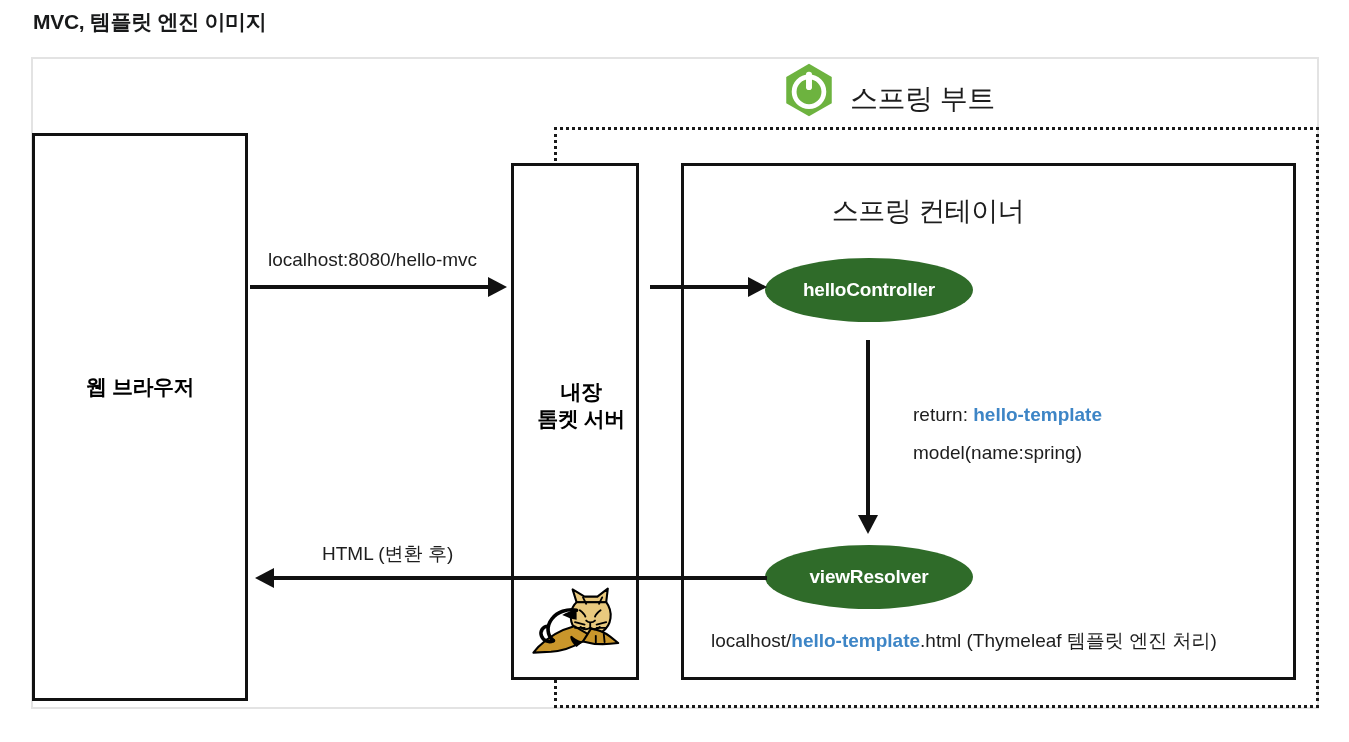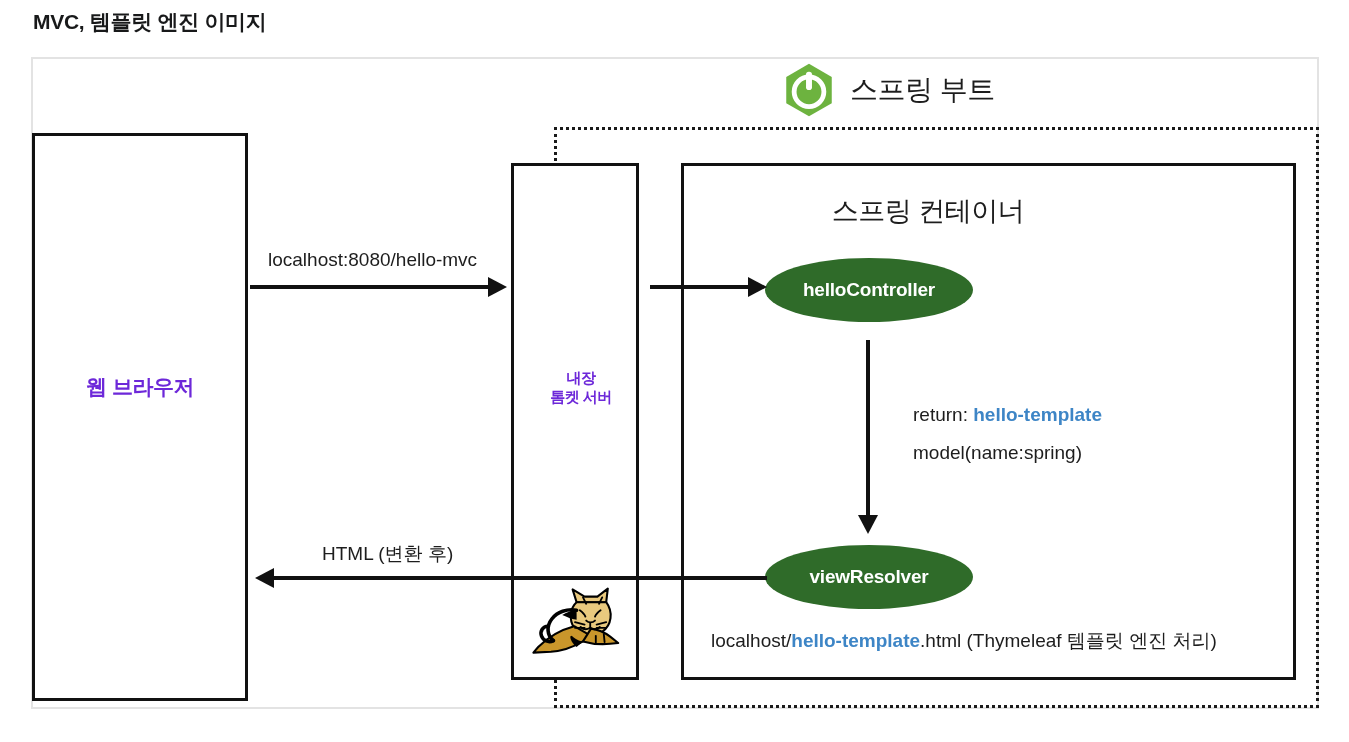--- a/index.html
+++ b/index.html
@@ -52,21 +52,21 @@
     background: transparent;
   }
 
   
   #springboot-header {
     position: absolute;
     left: 780px;
     top: 62px;
     height: 56px;
     display: flex;
-    align-items: center;
+    align-items: flex-end;
     gap: 12px;
   }
   #springboot-logo { width: 58px; height: 56px; display: block; }
   #springboot-label {
     font-size: 28px;
     color: #1d1d1d;
     white-space: nowrap;
     letter-spacing: -0.5px;
   }
 
@@ -76,32 +76,32 @@
     border: 3px solid #111111;
     background: #ffffff;
   }
   #browser-box { left: 32px; top: 133px; width: 216px; height: 568px; }
   #tomcat-box  { left: 511px; top: 163px; width: 128px; height: 517px; }
   #container-box { left: 681px; top: 163px; width: 615px; height: 517px; }
 
   .box-label {
     position: absolute;
     font-weight: bold;
-    color: #6d28d9;
+    color: #000000;
     text-align: center;
     line-height: 1.28;
     white-space: pre-line;
   }
   #browser-label {
     left: 32px; top: 374px; width: 216px;
     font-size: 21px; letter-spacing: -0.5px;
   }
   #tomcat-label {
-    left: 511px; top: 368px; width: 140px;
-    font-size: 15px; letter-spacing: -0.5px;
+    left: 511px; top: 379px; width: 140px;
+    font-size: 21px; letter-spacing: -0.5px;
   }
 
   #container-title {
     position: absolute;
     left: 681px; top: 193px; width: 494px;
     text-align: center;
     font-size: 27px;
     color: #1d1d1d;
     letter-spacing: -0.5px;
   }

